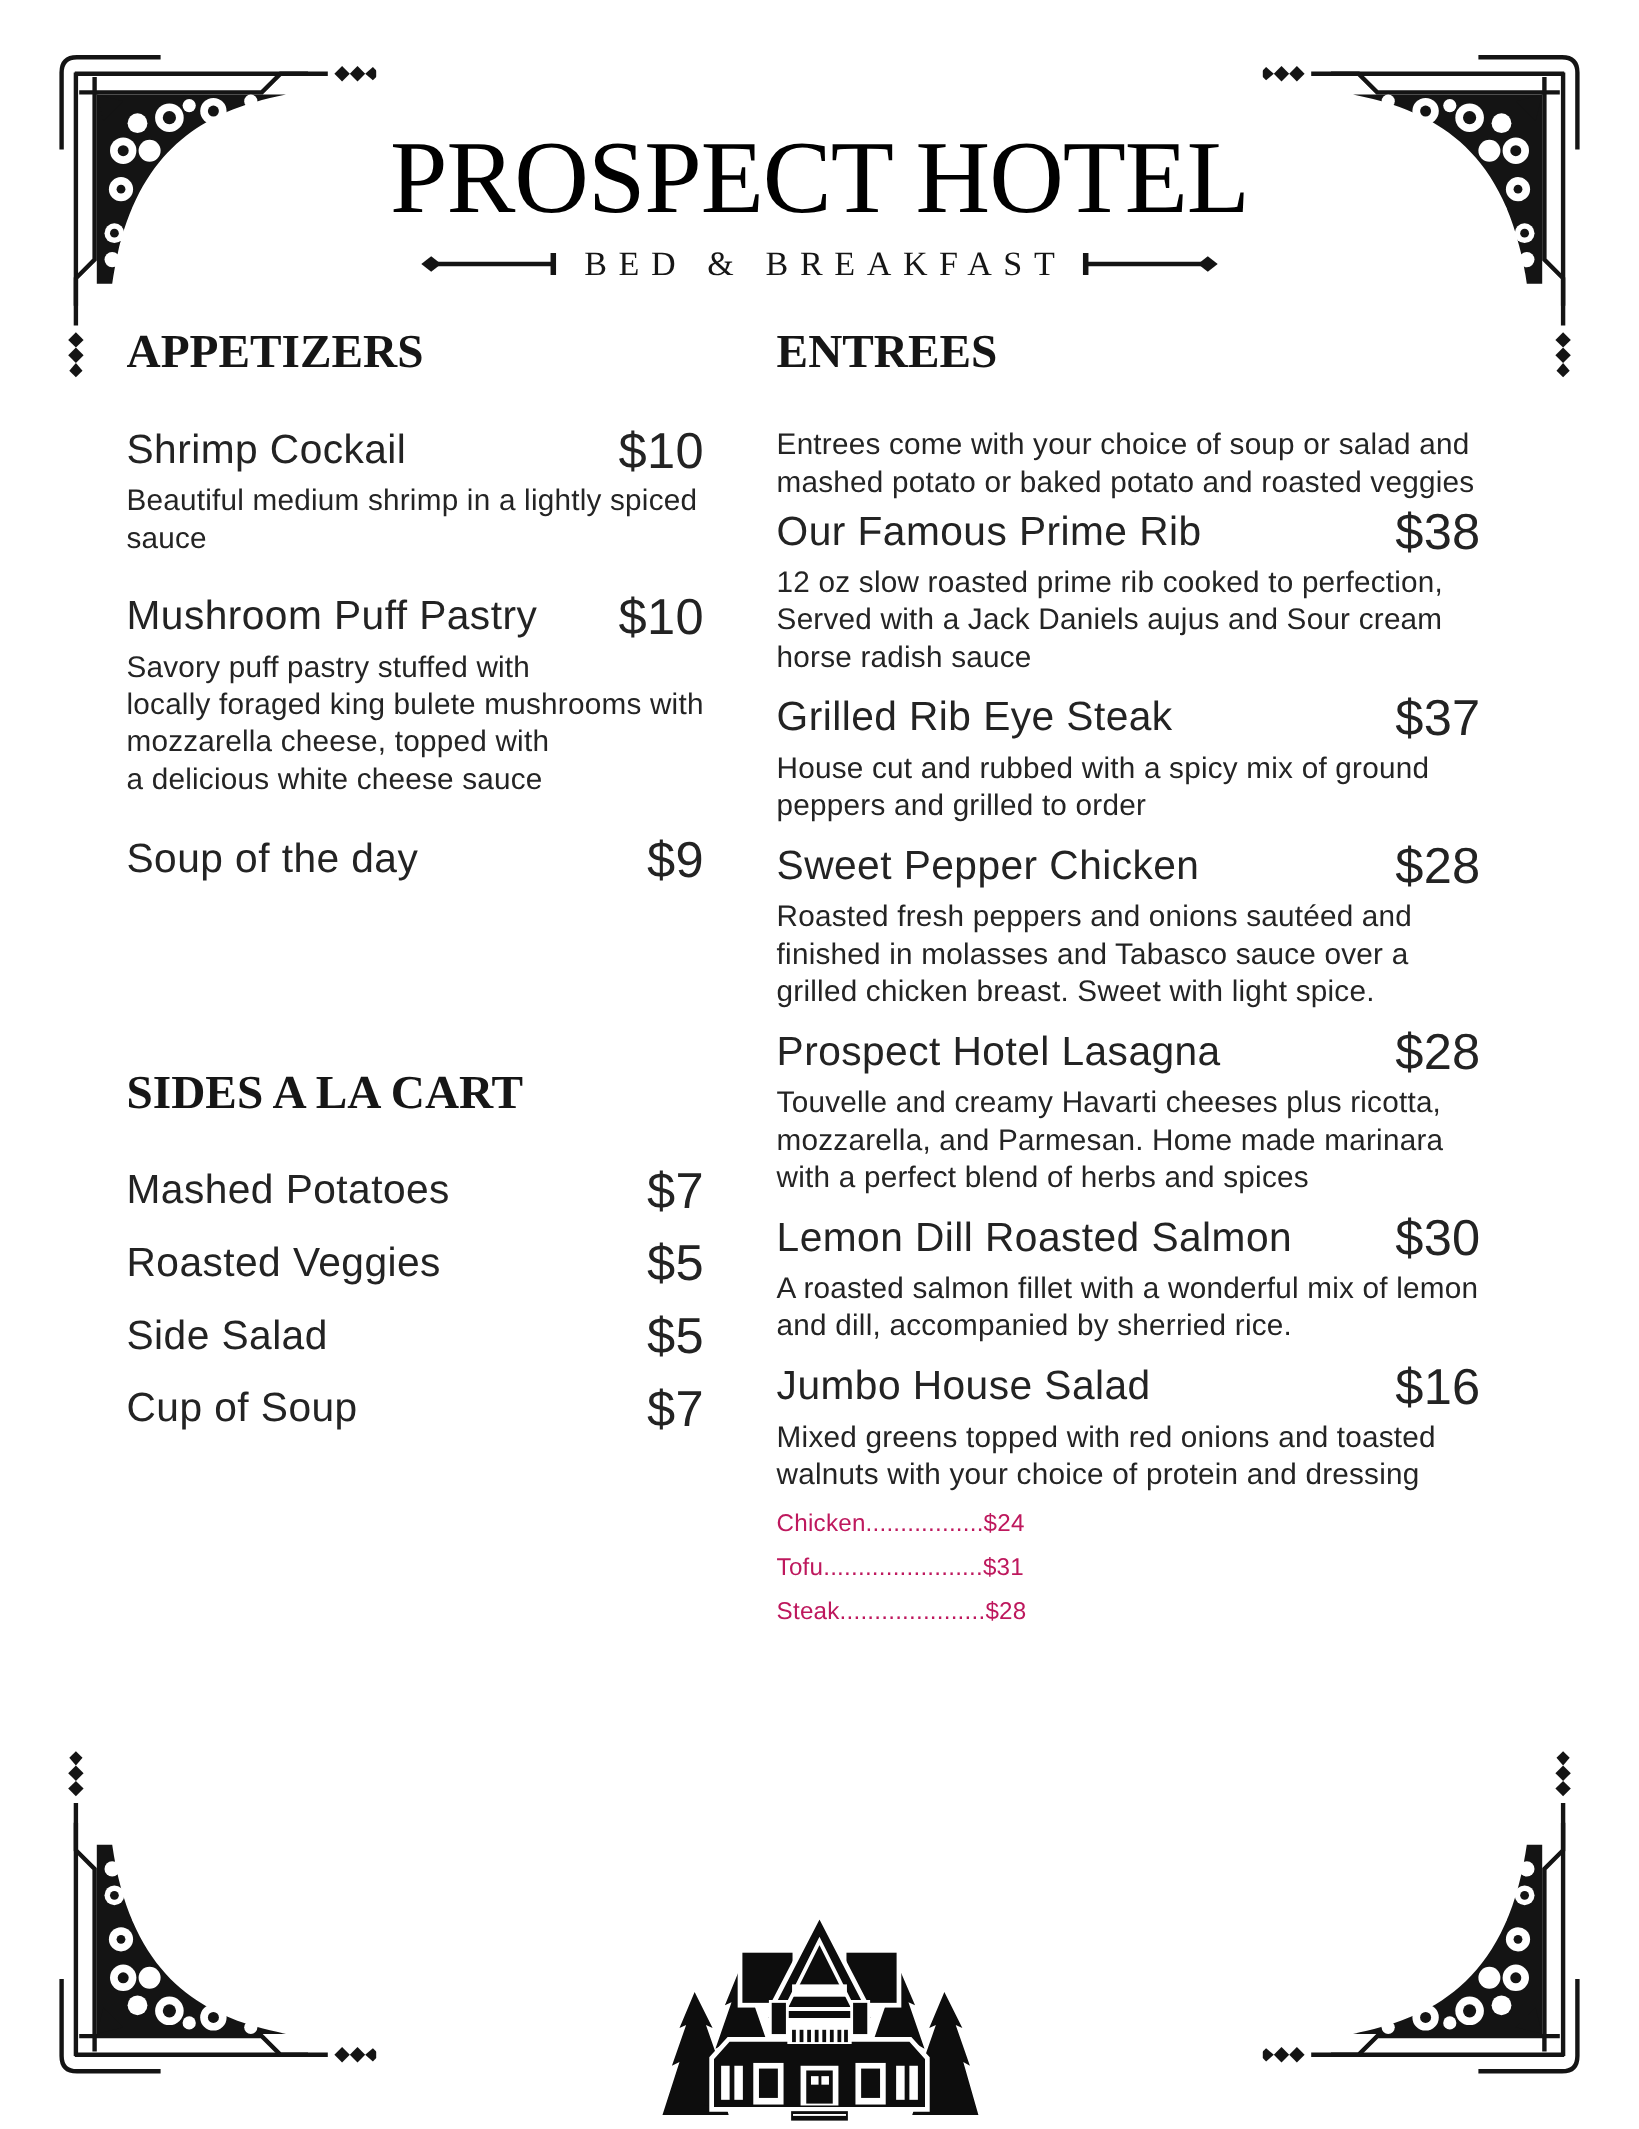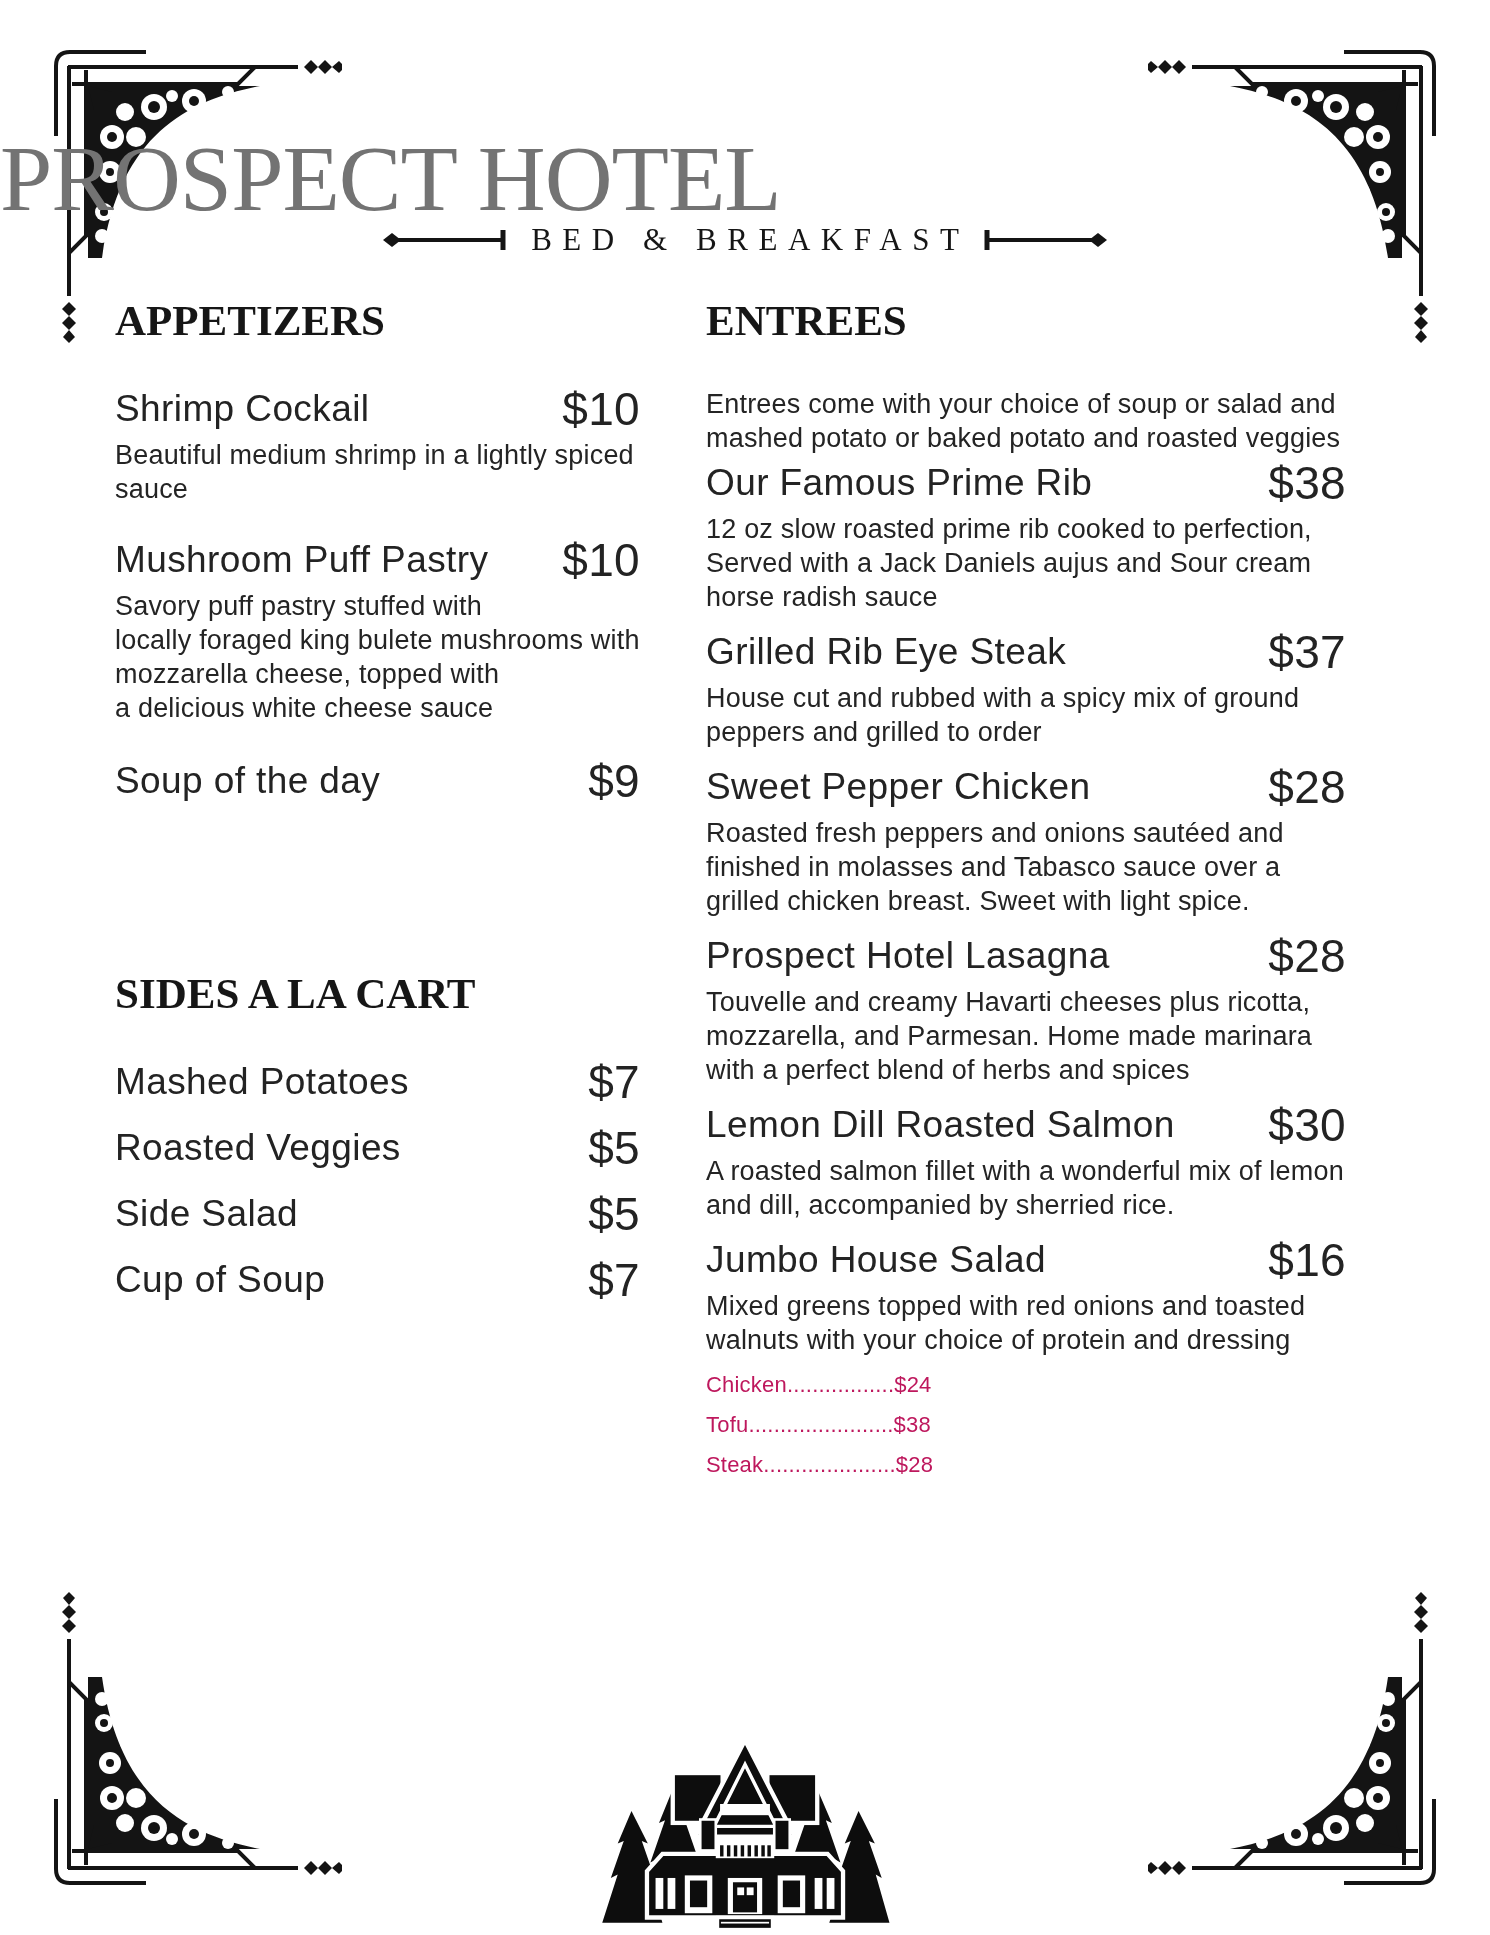--- a/index.html
+++ b/index.html
@@ -13,24 +13,25 @@
   }
   
   .corner{position:absolute;width:300px;height:310px;}
   .corner.tl{left:42px;top:40px;}
   .corner.tr{right:42px;top:40px;transform:scaleX(-1);}
   .corner.bl{left:42px;bottom:40px;transform:scaleY(-1);}
   .corner.br{right:42px;bottom:40px;transform:scale(-1,-1);}
 
   
   .title{
-    position:absolute;top:124px;left:0;right:0;
+    position:absolute;top:108px;left:0;right:0;
+    text-align:center;
     font-family:"Liberation Serif", serif;
     font-size:94px;font-weight:400;letter-spacing:-1px;
-    color:#737373;white-space:nowrap;
+    color:#000000;white-space:nowrap;
   }
   .subtitle-row{
     position:absolute;top:222px;left:0;right:0;
     display:flex;justify-content:center;align-items:center;gap:10px;
   }
   .subtitle{
     font-family:"Liberation Serif", serif;
     font-size:31px;font-weight:400;letter-spacing:0.34em;
     color:#161616;white-space:nowrap;text-indent:0.34em;
   }
@@ -351,21 +352,21 @@
         </div>
 
         <div class="menu-item">
           <div class="name-row">
             <span class="item-name">Jumbo House Salad</span>
             <span class="item-price">$16</span>
           </div>
           <p class="item-desc">Mixed greens topped with red onions and toasted walnuts with your choice of protein and dressing</p>
           <div class="options">
             <div class="option-line">Chicken.................$24</div>
-            <div class="option-line">Tofu.......................$38</div>
+            <div class="option-line">Tofu.......................$31</div>
             <div class="option-line">Steak.....................$28</div>
           </div>
         </div>
       </section>
     </div>
   </div>
 
   <svg class="logo" width="340" height="215" viewBox="0 0 340 250">
     <g fill="#0d0d0d">
       <polygon points="38,108 22,146 29,143 14,186 22,182 4,238 74,238 58,182 65,186 50,143 57,146"></polygon>

